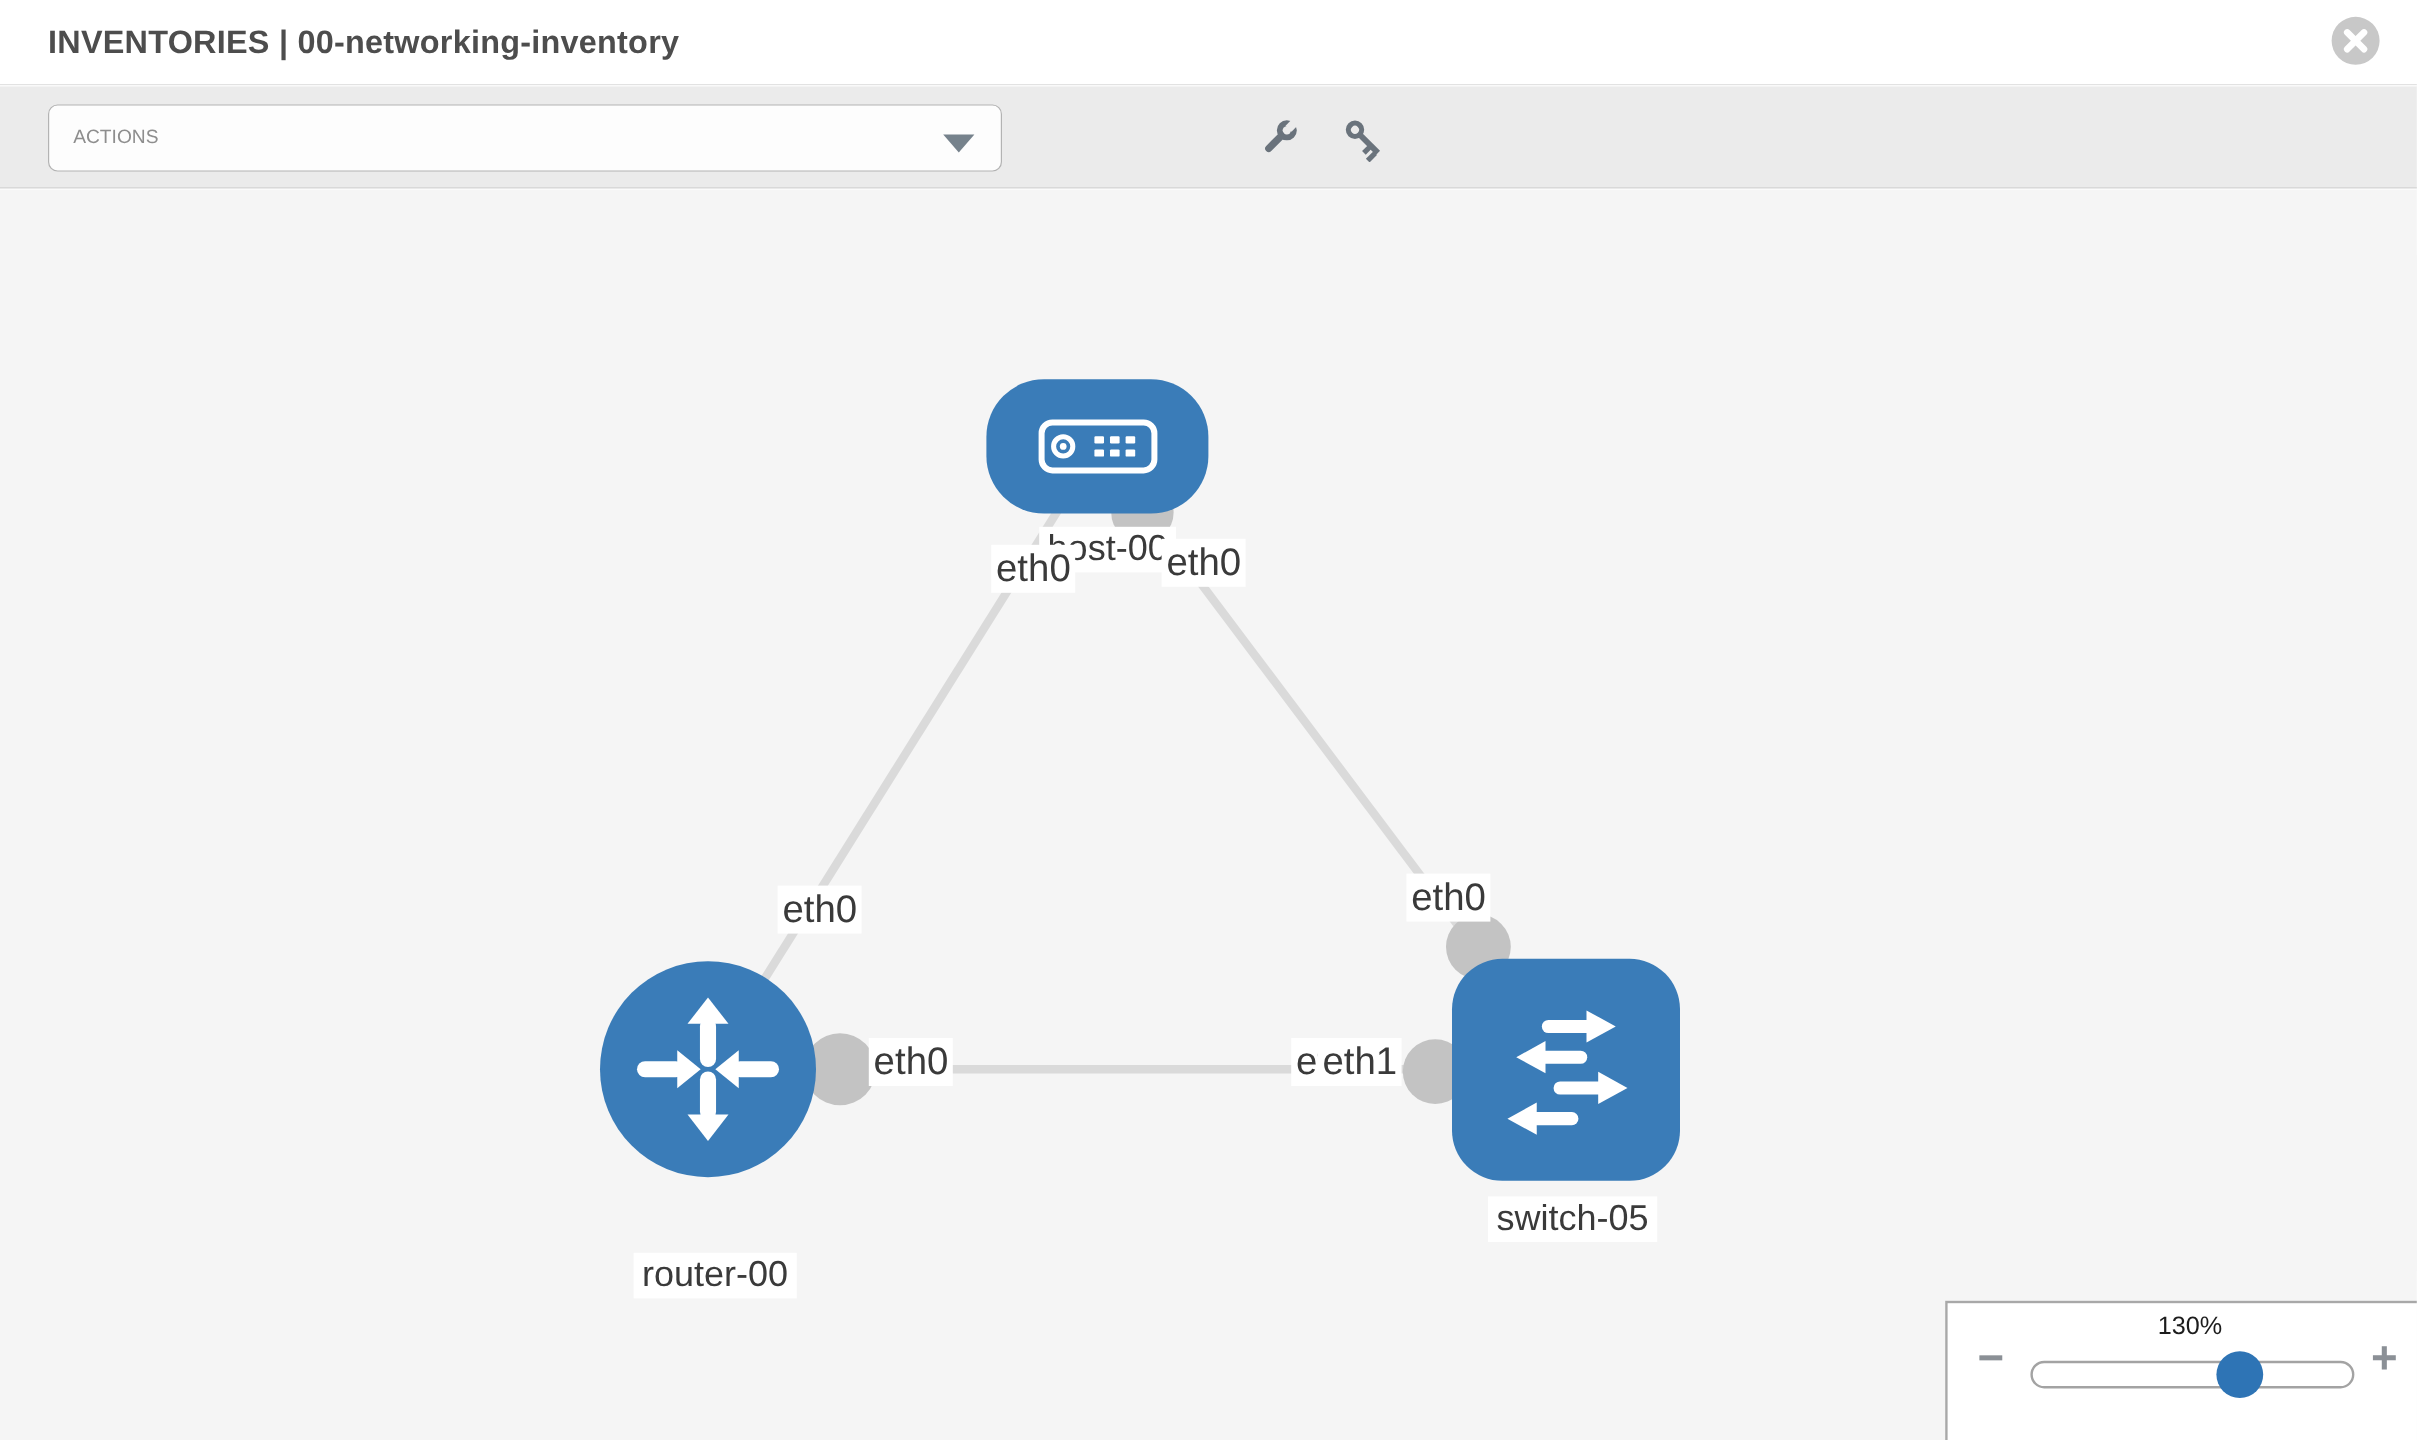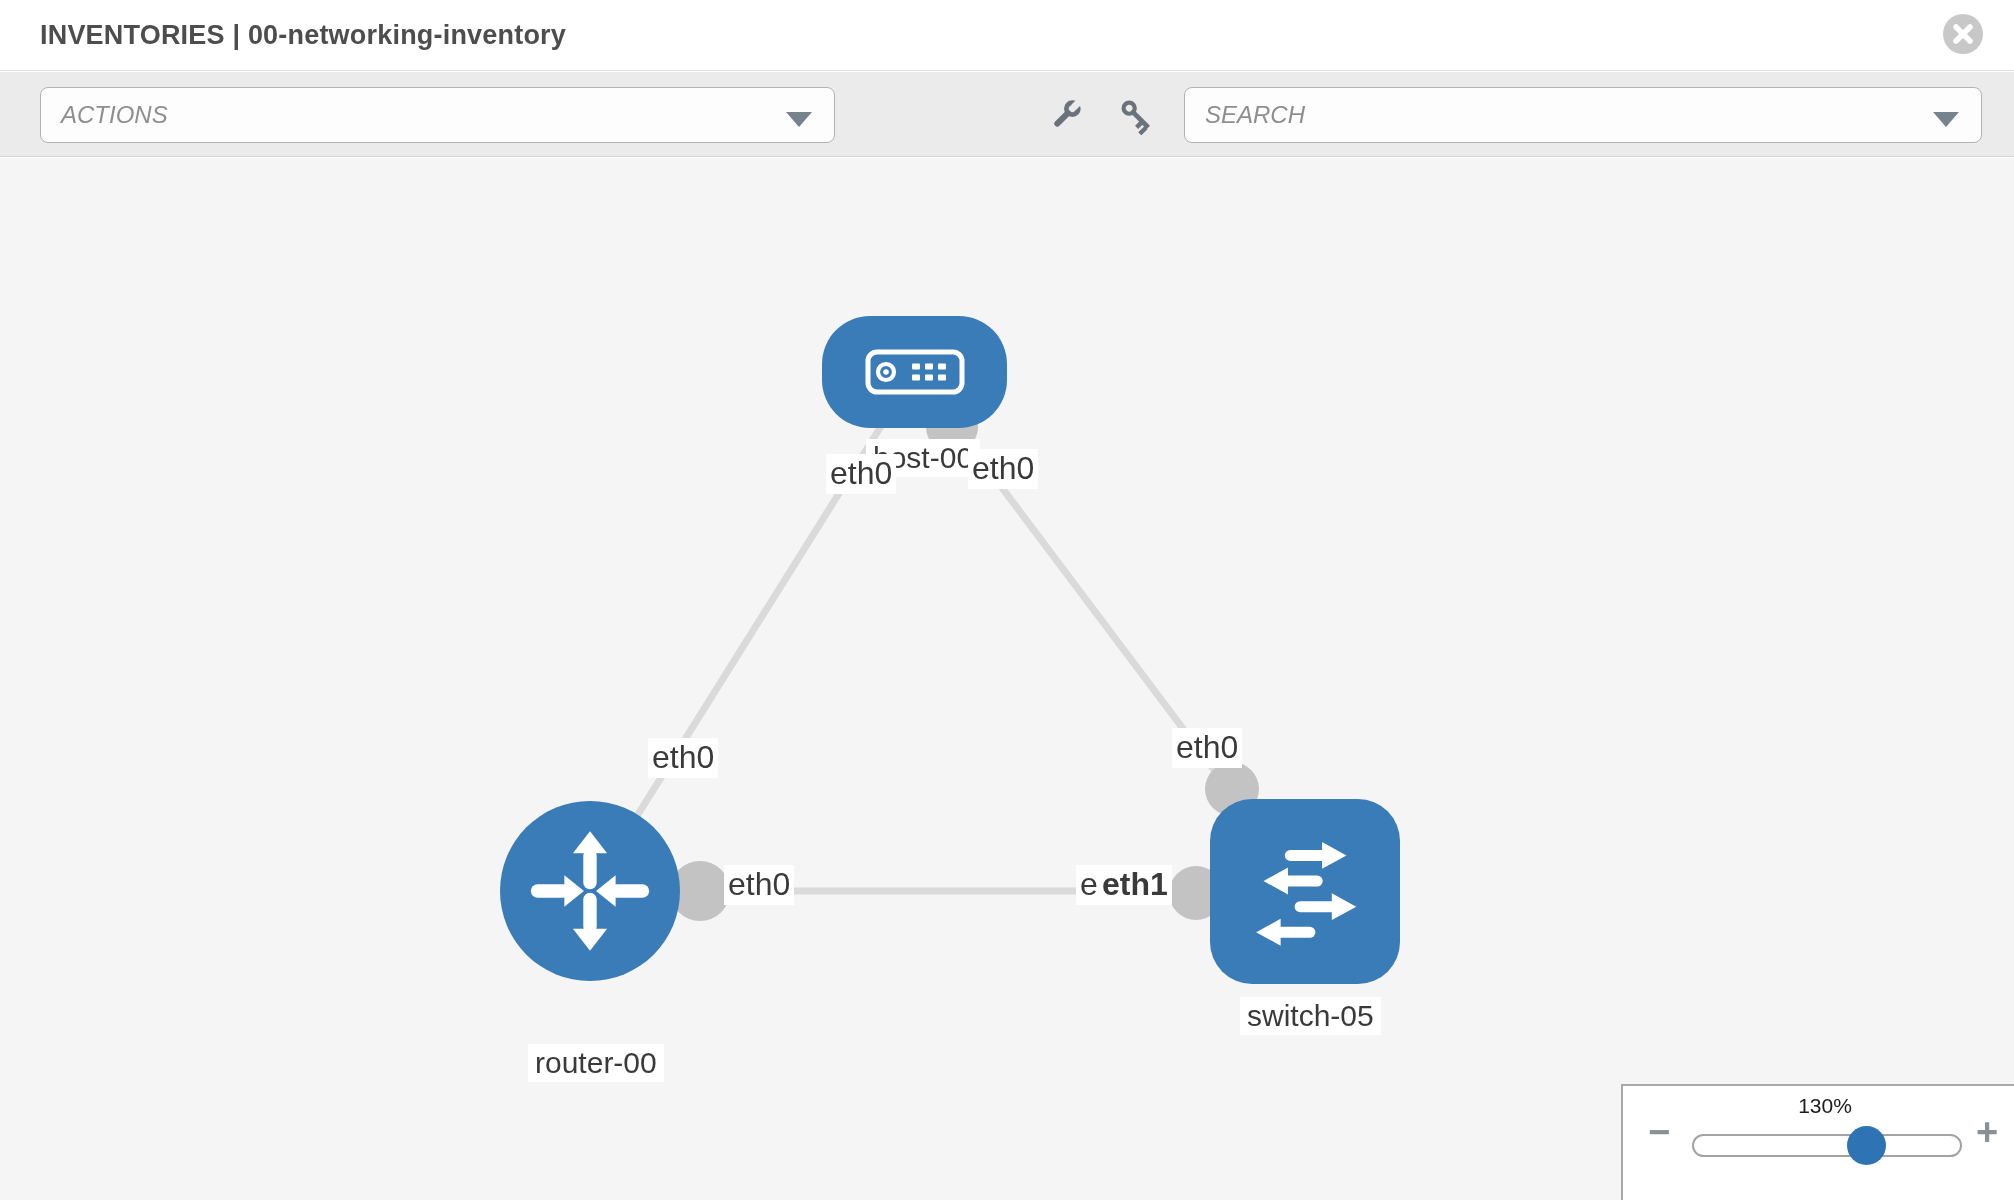--- a/index.html
+++ b/index.html
@@ -28,21 +28,21 @@
   .toolbar {
     position:absolute; left:0; top:72px; width:2014px; height:85px;
     background:#ebebeb; border-bottom:1px solid #d5d5d5;
   }
   .select-box {
     position:absolute; top:15px; height:56px; background:#fdfdfd;
     border:1px solid #b3b3b3; border-radius:8px;
     display:flex; align-items:center; cursor:pointer;
   }
   .select-box .select-label {
-    margin-left:20px; font-size:24px; color:#8e8e8e;font-style:italic;
+    margin-left:20px; font-size:16px; color:#8e8e8e;
   }
   .chevron-down {
     position:absolute; right:22px; top:24px; width:0; height:0;
     border-left:13px solid transparent; border-right:13px solid transparent;
     border-top:15px solid #76828c;
   }
   .actions-box { left:40px;  width:795px; }
   .search-box  { left:1184px; width:798px; }
   .tool-icon-btn {
     position:absolute; top:23px; width:40px; height:40px;
@@ -141,24 +141,20 @@
           <circle cx="6.2" cy="12" r="4.6" fill="#6a737c"></circle>
           <circle cx="6.2" cy="12" r="2" fill="#ebebeb"></circle>
           <rect x="9.5" y="10.6" width="13" height="2.9" fill="#6a737c"></rect>
           <rect x="16.2" y="13.2" width="2.6" height="3.8" fill="#6a737c"></rect>
           <rect x="20.3" y="13.2" width="2.6" height="5.2" fill="#6a737c"></rect>
         </g>
       </svg>
     </span>
   </button>
 
-  <div class="select-box search-box">
-    <span class="select-label">SEARCH</span>
-    <span class="chevron-down"></span>
-  </div>
 </div>
 
 <div class="canvas">
 
   <svg class="links-svg" width="2014" height="1042" viewBox="0 0 2014 1042">
 
     <line class="link-line" x1="590" y1="733" x2="915" y2="214"></line>
     <line class="link-line" x1="915" y1="214" x2="1305" y2="733"></line>
     <line class="link-line" x1="590" y1="733" x2="1305" y2="733"></line>
 
@@ -221,21 +217,21 @@
   <span class="lbl lbl-node" style="left:866px;  top:281px;">host-00</span>
   <span class="lbl lbl-node" style="left:528px;  top:886px;">router-00</span>
   <span class="lbl lbl-node" style="left:1240px; top:839px;">switch-05</span>
 
   <span class="lbl lbl-if" style="left:648px;  top:580px;">eth0</span>
   <span class="lbl lbl-if" style="left:826px;  top:296px;">eth0</span>
   <span class="lbl lbl-if" style="left:968px;  top:291px;">eth0</span>
   <span class="lbl lbl-if" style="left:1172px; top:570px;">eth0</span>
   <span class="lbl lbl-if" style="left:724px;  top:707px;">eth0</span>
   <span class="lbl lbl-if" style="left:1076px; top:707px;">eth0</span>
-  <span class="lbl lbl-if lbl-front" style="left:1098px; top:707px;font-weight:bold;">eth1</span>
+  <span class="lbl lbl-if lbl-front" style="left:1098px; top:707px;">eth1</span>
 
   <div class="zoom-panel">
     <div class="zoom-level">130%</div>
     <button class="zoom-btn zoom-minus">−</button>
     <div class="zoom-track"></div>
     <div class="zoom-knob"></div>
     <button class="zoom-btn zoom-plus">+</button>
   </div>
 
 </div>

